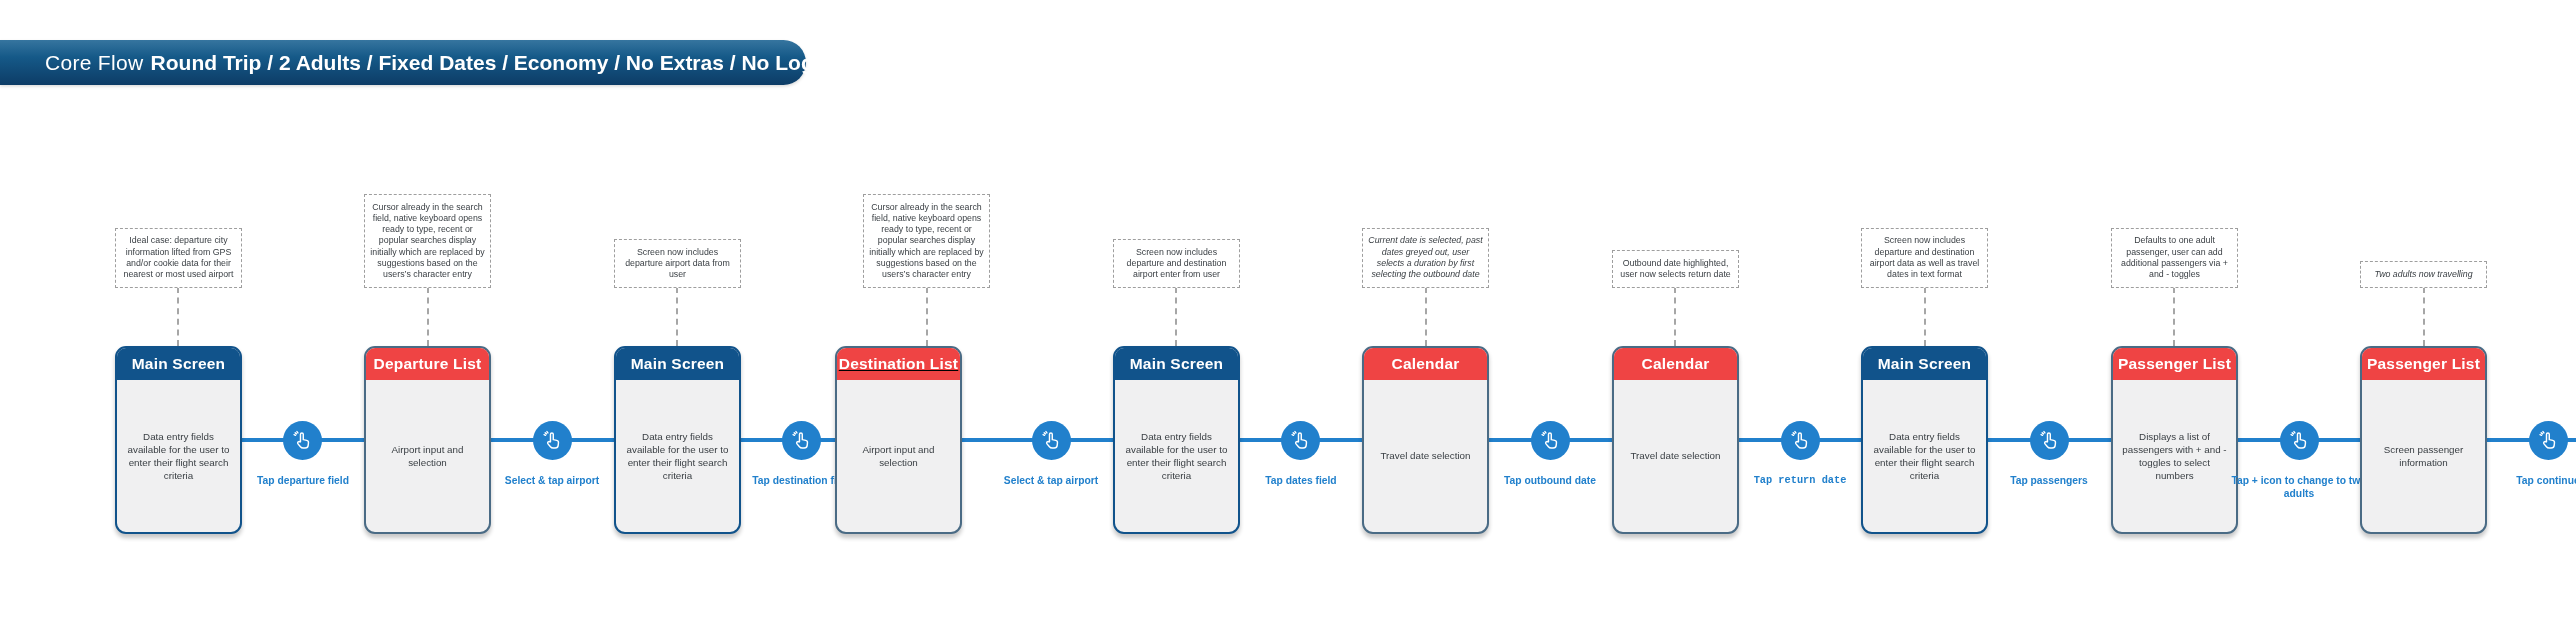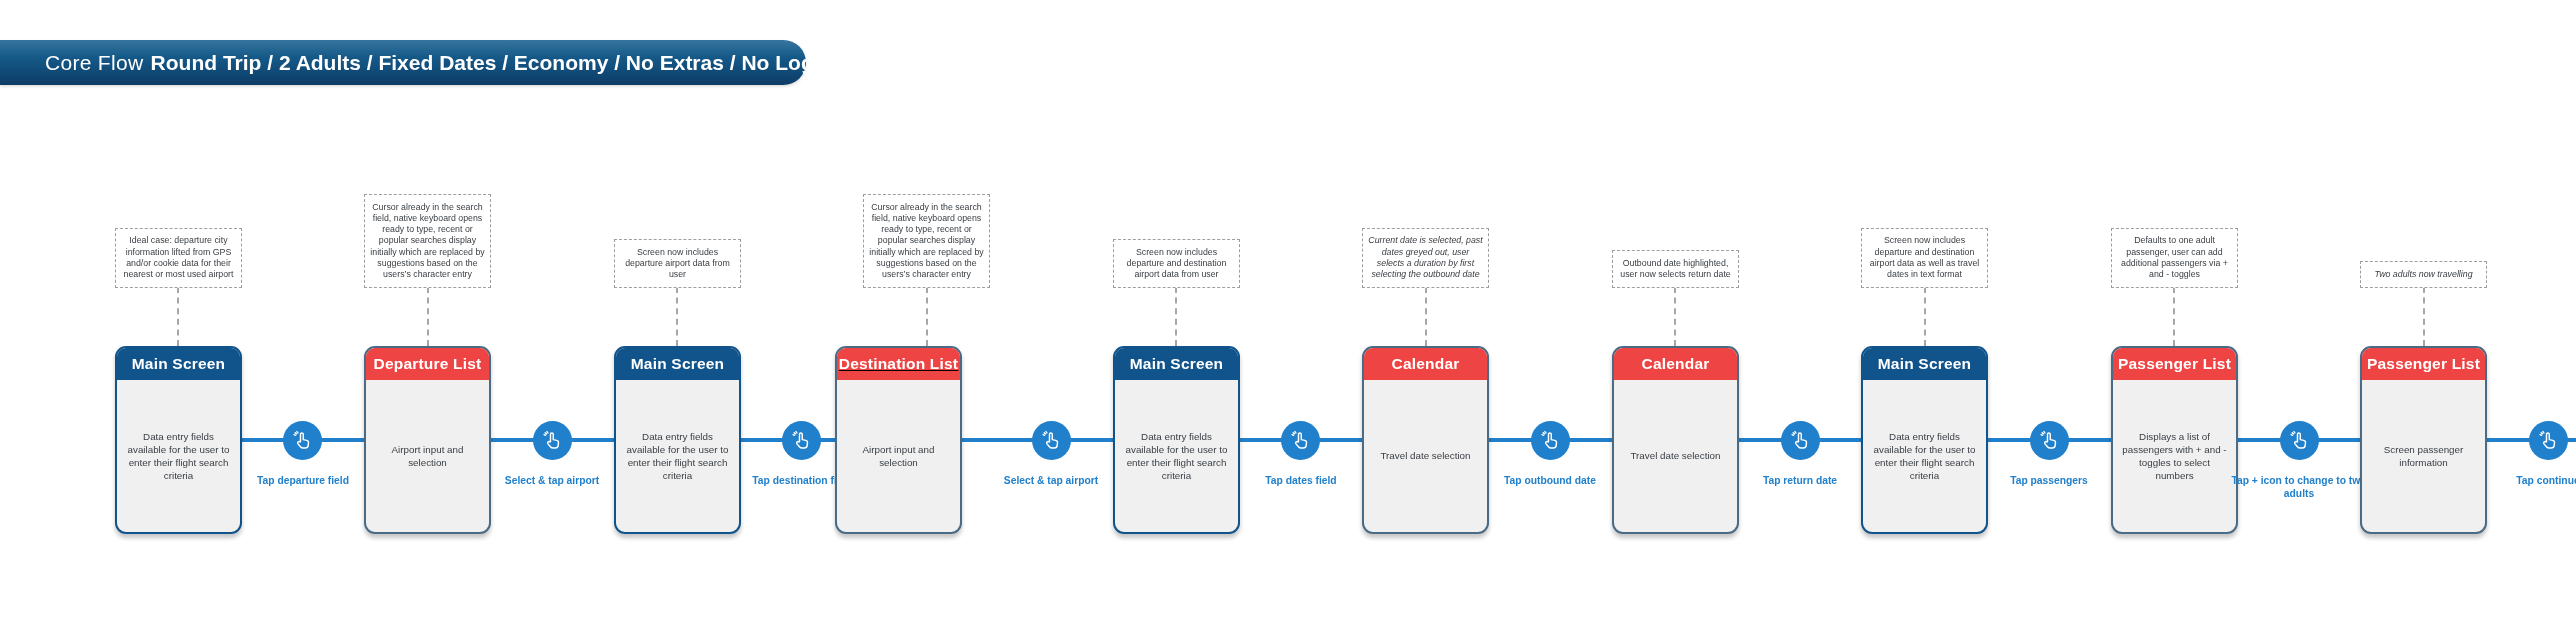--- a/index.html
+++ b/index.html
@@ -114,21 +114,21 @@
   <div class="tap" style="left: 1032px;">
     <svg viewBox="0 0 24 24" fill="none" stroke="#ffffff" stroke-width="1.5" stroke-linecap="round" stroke-linejoin="round" aria-hidden="true">
       <path d="M7.2 4.1 6.2 2.7"></path>
       <path d="M4.7 6.6 3.2 5.9"></path>
       <path d="M5.7 5.1 4.4 4.0"></path>
       <path d="M9.9 13.2 9.9 5.6 a1.45 1.45 0 0 1 2.9 0 l0 5.5 3.6 .75 c1.15 .24 1.95 1.28 1.83 2.45 l-.3 2.8 a3.15 3.15 0 0 1 -3.13 2.8 l-2.1 0 a3.7 3.7 0 0 1 -2.85 -1.34 l-2.55 -3.05 c-.52 -.62 -.44 -1.55 .18 -2.06 .62 -.51 1.53 -.44 2.06 .16 z"></path>
     </svg>
   </div>
   <div class="action" style="left: 979px;">Select &amp; tap airport</div>
 
-  <div class="annotation" style="left: 1113px; bottom: 351px;">Screen now includes departure and destination airport data from user</div>
+  <div class="annotation" style="left: 1113px; bottom: 351px;">Screen now includes departure and destination airport enter from user</div>
   <div class="ann-link" style="left: 1175px;"></div>
   <div class="card main" style="left: 1113px;">
     <div class="card-header">Main Screen</div>
     <div class="card-body">Data entry fields available for the user to enter their flight search criteria</div>
   </div>
   <div class="tap" style="left: 1281px;">
     <svg viewBox="0 0 24 24" fill="none" stroke="#ffffff" stroke-width="1.5" stroke-linecap="round" stroke-linejoin="round" aria-hidden="true">
       <path d="M7.2 4.1 6.2 2.7"></path>
       <path d="M4.7 6.6 3.2 5.9"></path>
       <path d="M5.7 5.1 4.4 4.0"></path>
@@ -160,21 +160,21 @@
     <div class="card-body">Travel date selection</div>
   </div>
   <div class="tap" style="left: 1781px;">
     <svg viewBox="0 0 24 24" fill="none" stroke="#ffffff" stroke-width="1.5" stroke-linecap="round" stroke-linejoin="round" aria-hidden="true">
       <path d="M7.2 4.1 6.2 2.7"></path>
       <path d="M4.7 6.6 3.2 5.9"></path>
       <path d="M5.7 5.1 4.4 4.0"></path>
       <path d="M9.9 13.2 9.9 5.6 a1.45 1.45 0 0 1 2.9 0 l0 5.5 3.6 .75 c1.15 .24 1.95 1.28 1.83 2.45 l-.3 2.8 a3.15 3.15 0 0 1 -3.13 2.8 l-2.1 0 a3.7 3.7 0 0 1 -2.85 -1.34 l-2.55 -3.05 c-.52 -.62 -.44 -1.55 .18 -2.06 .62 -.51 1.53 -.44 2.06 .16 z"></path>
     </svg>
   </div>
-  <div class="action" style="left: 1728px;">Tap return date</div>
+  <div class="action" style="left: 1728px; font-family: Liberation Mono, monospace;">Tap return date</div>
 
   <div class="annotation" style="left: 1861px; bottom: 351px;">Screen now includes departure and destination airport data as well as travel dates in text format</div>
   <div class="ann-link" style="left: 1924px;"></div>
   <div class="card main" style="left: 1861px;">
     <div class="card-header">Main Screen</div>
     <div class="card-body">Data entry fields available for the user to enter their flight search criteria</div>
   </div>
   <div class="tap" style="left: 2030px;">
     <svg viewBox="0 0 24 24" fill="none" stroke="#ffffff" stroke-width="1.5" stroke-linecap="round" stroke-linejoin="round" aria-hidden="true">
       <path d="M7.2 4.1 6.2 2.7"></path>

